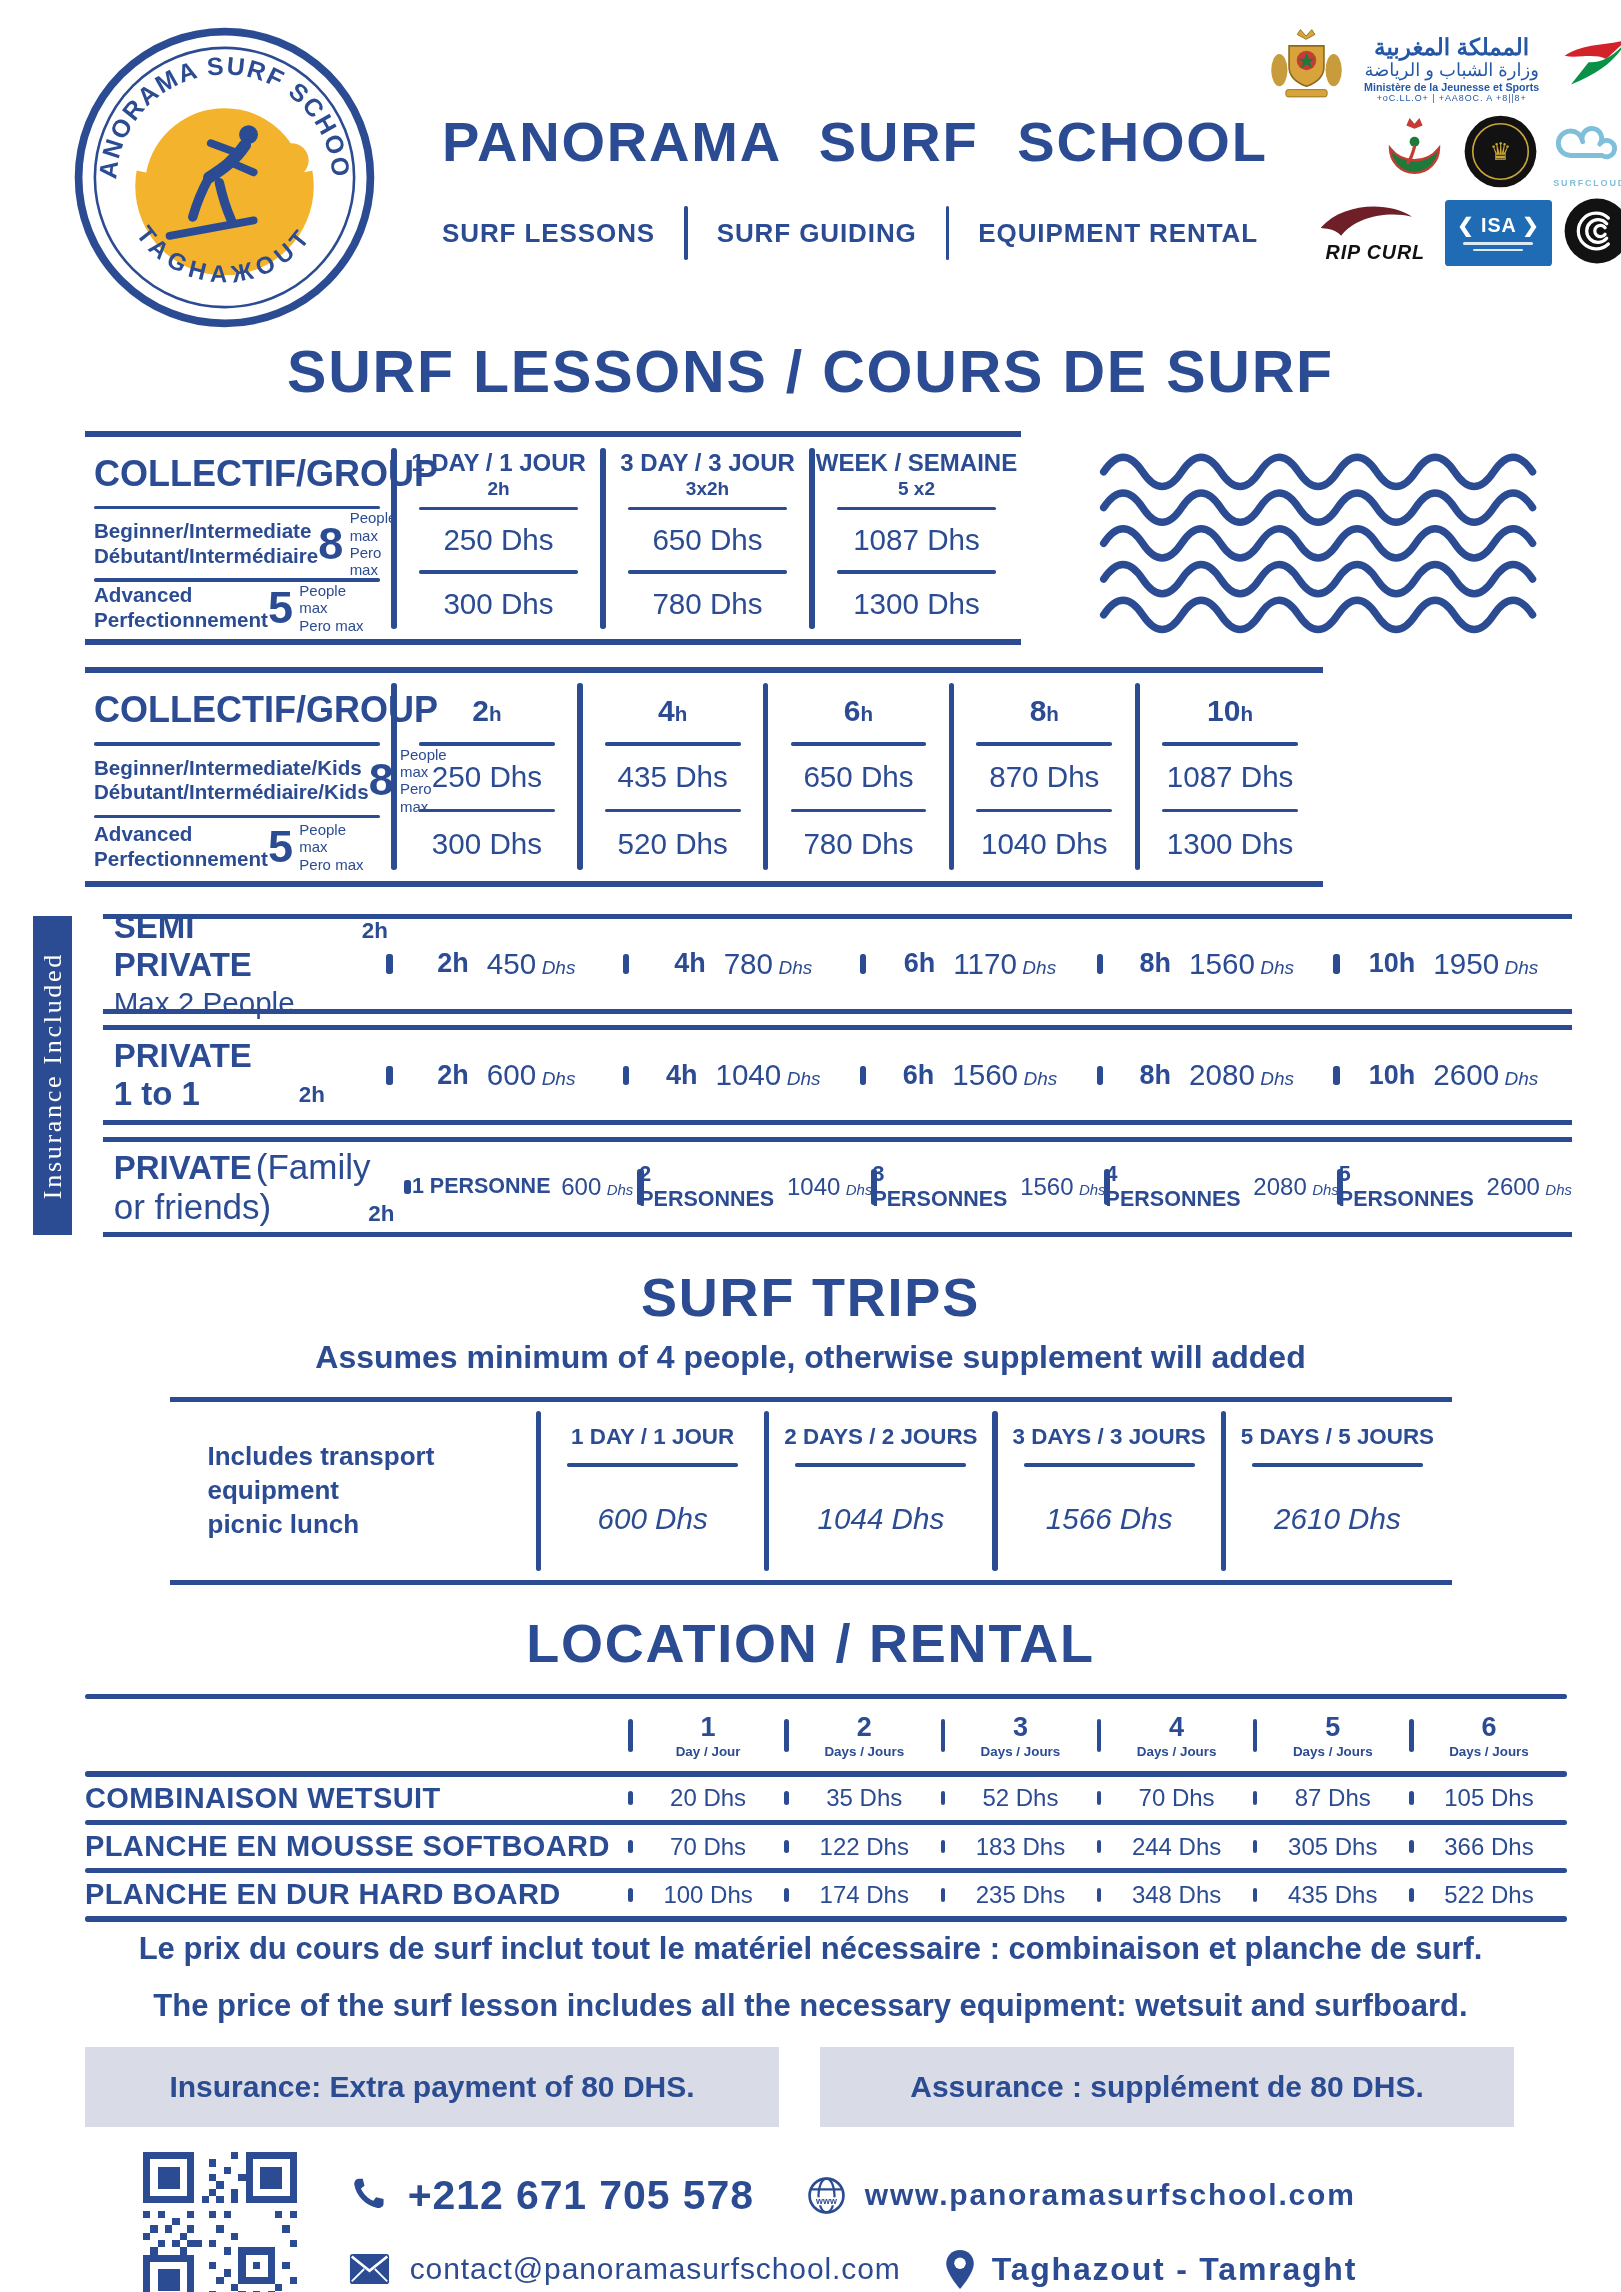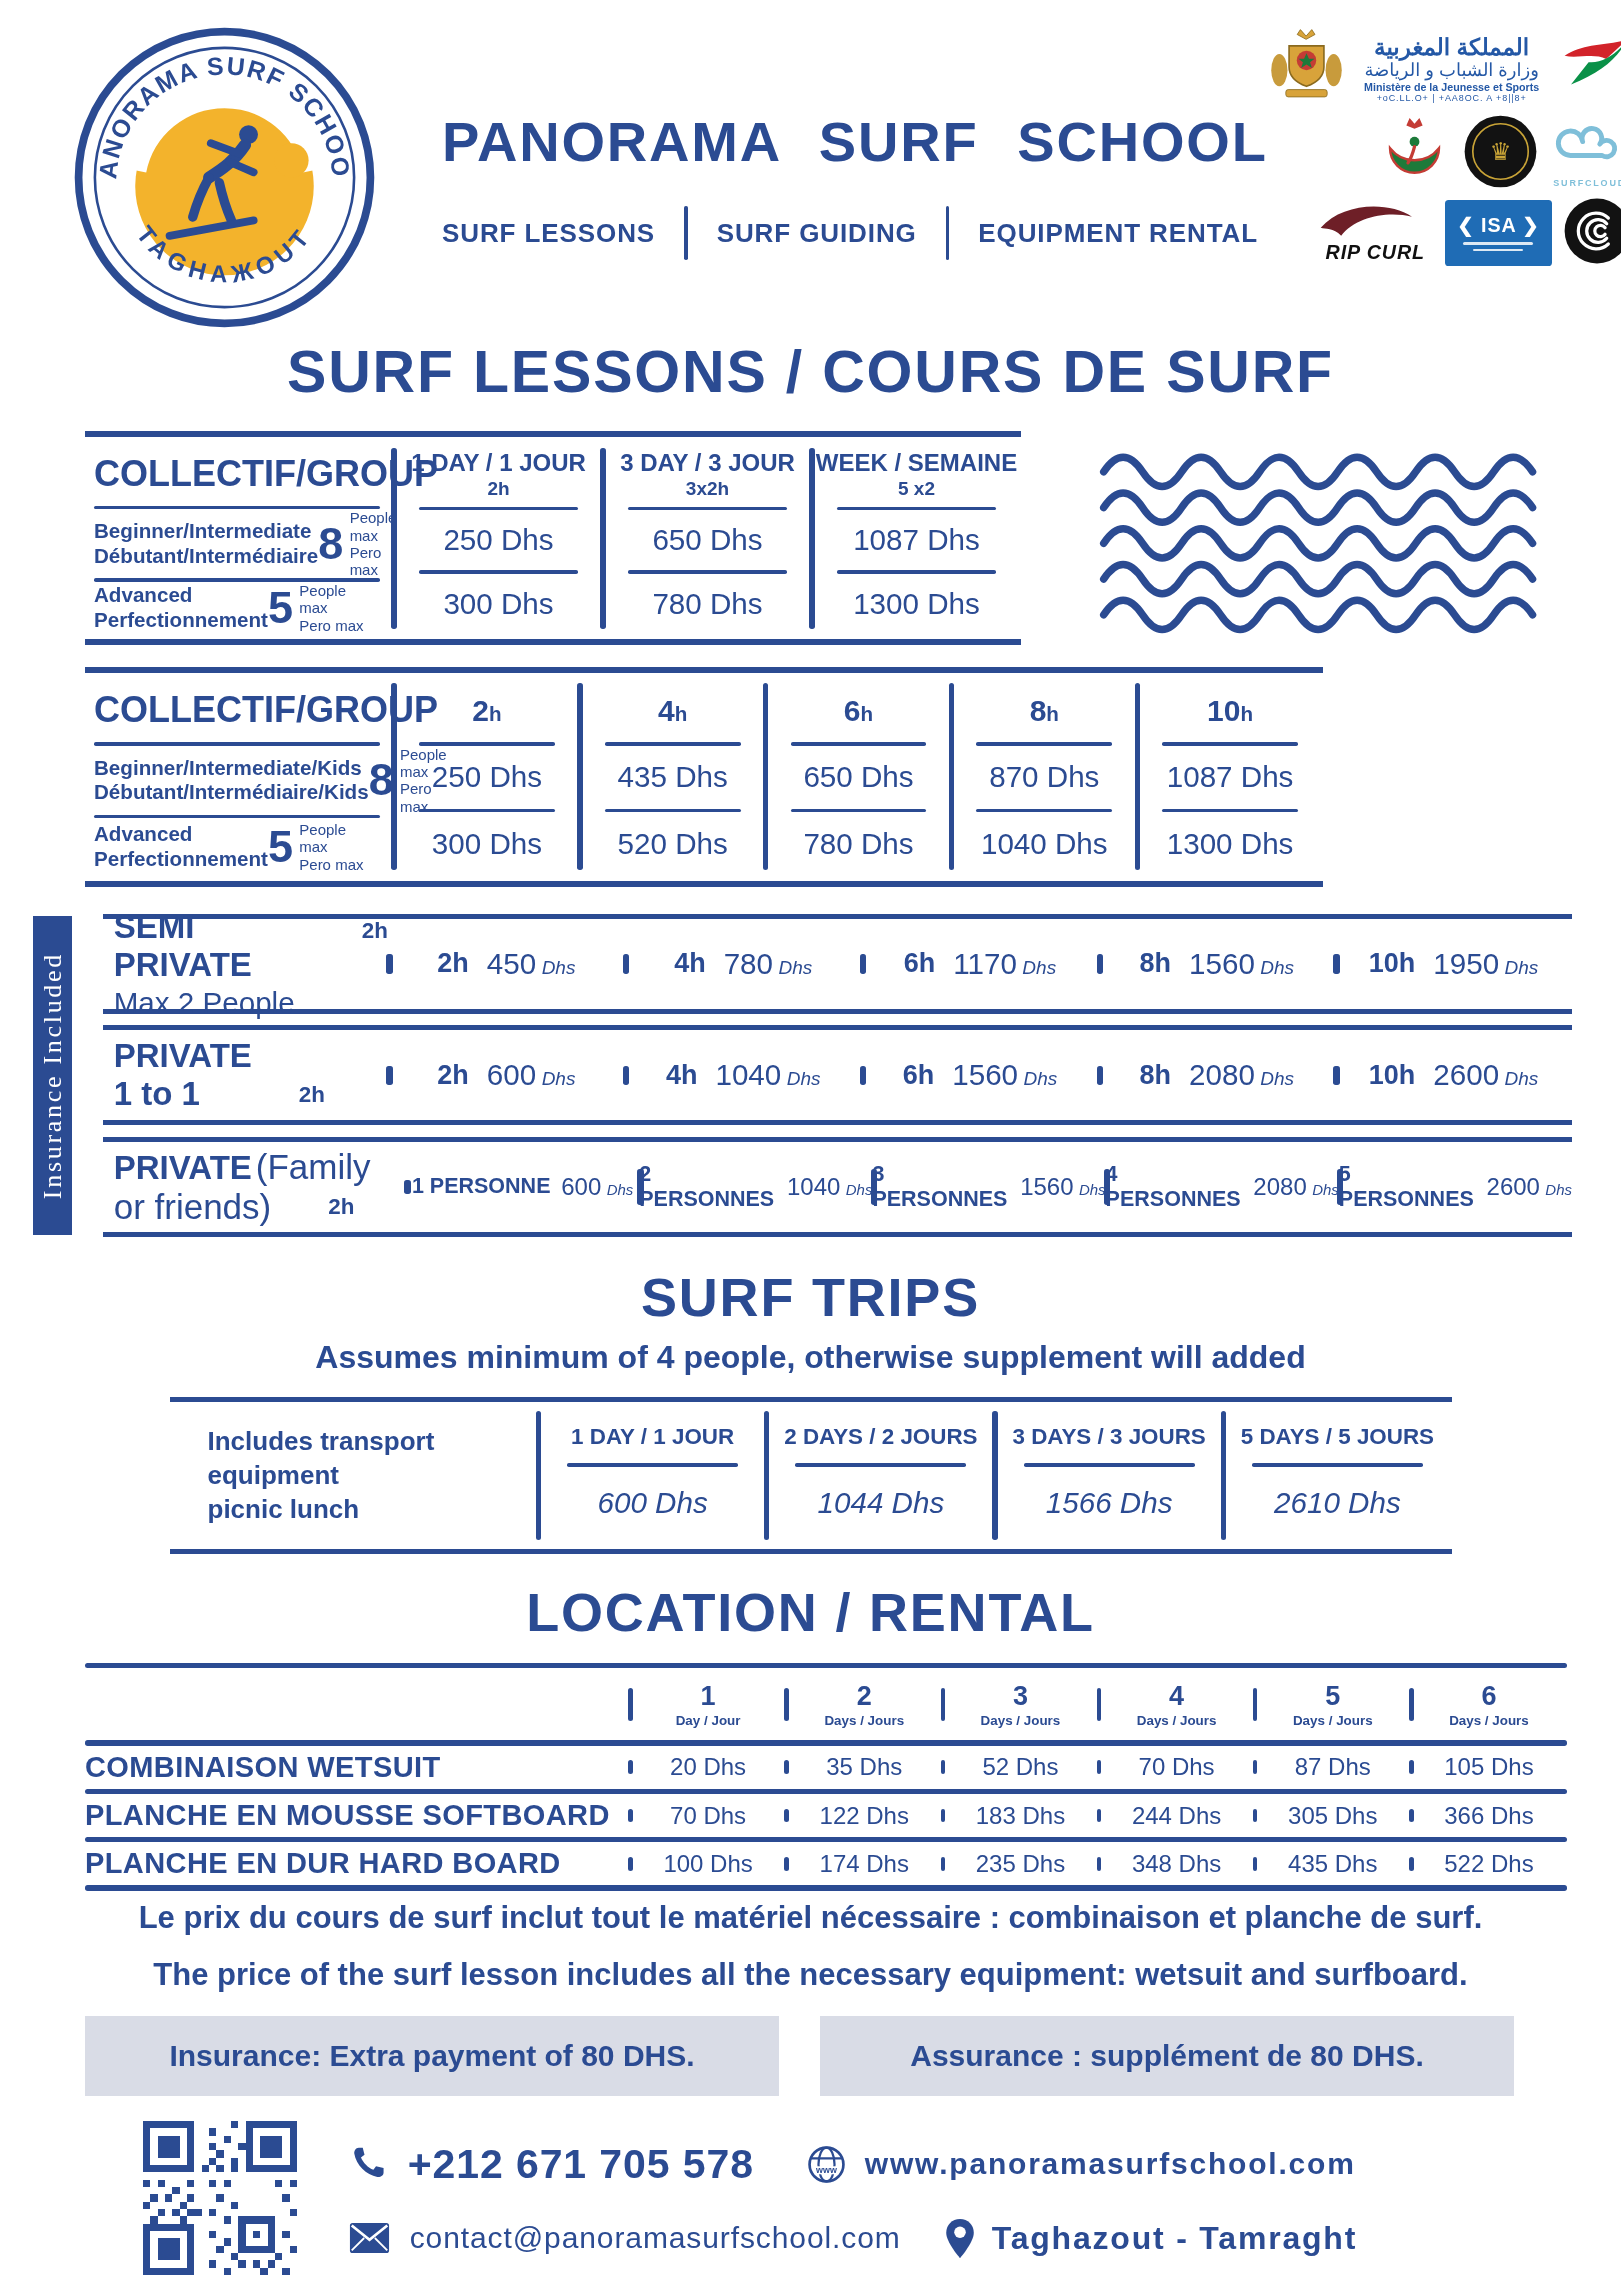--- a/index.html
+++ b/index.html
@@ -76,37 +76,37 @@
   .band:last-child { margin-bottom:0; }
   .blabel { width:285px; padding-left:10.7px; }
   .bl1 { display:flex; align-items:baseline; gap:26px;justify-content:flex-end; }
   .bt { font-size:33px; font-weight:700; letter-spacing:0; }
   .btag { font-size:22.4px; font-weight:700; }
   .bl2 { font-size:29.6px; font-weight:400; margin-top:1.8px; }
   .one-label { display:flex; align-items:flex-end; }
   .one-label .btag { margin:0 0 5.4px 47px; }
   .fam-label { width:303px; }
   .fl1 .freg, .fl2 .freg { font-size:35px; font-weight:400; }
-  .fl2 { display:flex; align-items:center; }
+  .fl2 { display:flex; align-items:flex-end;gap:40px; }
   .fl2 .btag { margin-left:57px; }
   .bcell { flex:1; position:relative; display:flex; align-items:center; justify-content:center; gap:18px; }
   .bcell::before { content:""; position:absolute; left:-1.8px; top:-36px; bottom:-36px; width:6.3px; background:var(--blue); border-radius:2.7px; }
   .band .bcell::before { top:7.2px; bottom:7.2px; }
   .bcell .t { font-size:27px; font-weight:700; }
   .pw { display:flex; align-items:baseline; gap:5.4px; }
   .bcell .p { font-size:29.6px; font-weight:400; }
   .bcell .u { font-size:19px; font-style:italic; font-weight:400; }
   .fam .bcell { gap:10.7px; }
   .fam .bcell .t { font-size:21.5px; }
   .fam .bcell .p { font-size:24px; }
   .fam .bcell .u { font-size:15px; }
 
   
   .trips-sub { text-align:center; font-size:32px; font-weight:700; margin-top:10.7px; letter-spacing:0; }
-  .trips { margin:21.5px auto 0; width:1282px; border-top:5.4px solid var(--blue); border-bottom:5.4px solid var(--blue); display:flex; height:157px; }
+  .trips { margin:21.5px auto 0; width:1282px; border-top:5.4px solid var(--blue); border-bottom:5.4px solid var(--blue); display:flex; height:188px; }
   .tlabel { width:369px; display:flex; flex-direction:column; justify-content:center; padding-left:38px; font-size:26px; font-weight:700; line-height:1.3; }
   .tcol { flex:1; position:relative; display:flex; flex-direction:column; padding:9px 7.2px; }
   .tcol::before { content:""; position:absolute; left:-2.7px; top:9px; bottom:9px; width:5.4px; background:var(--blue); border-radius:2.7px; }
   .tcol .th { height:52px; display:flex; align-items:center; justify-content:center; font-size:22.4px; font-weight:700; }
   .tcol .tv { flex:1; display:flex; align-items:center; justify-content:center; font-size:29.6px; font-style:italic; font-weight:400; }
 
   
   .rental { margin:19.7px 54px 0 85px; }
   .rrule { height:5.4px; background:var(--blue); border-radius:2.7px; }
   .rrow { display:flex; align-items:center; }

